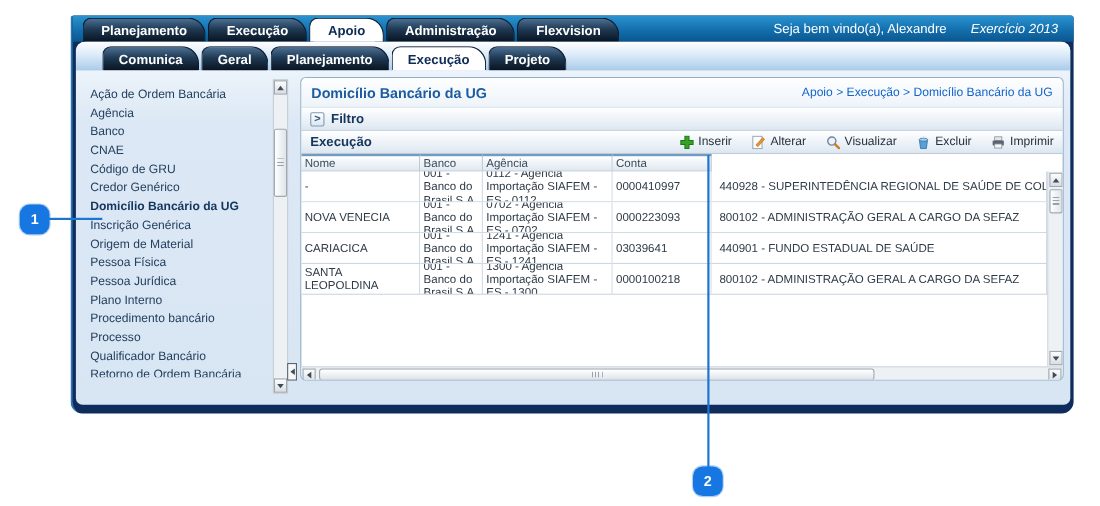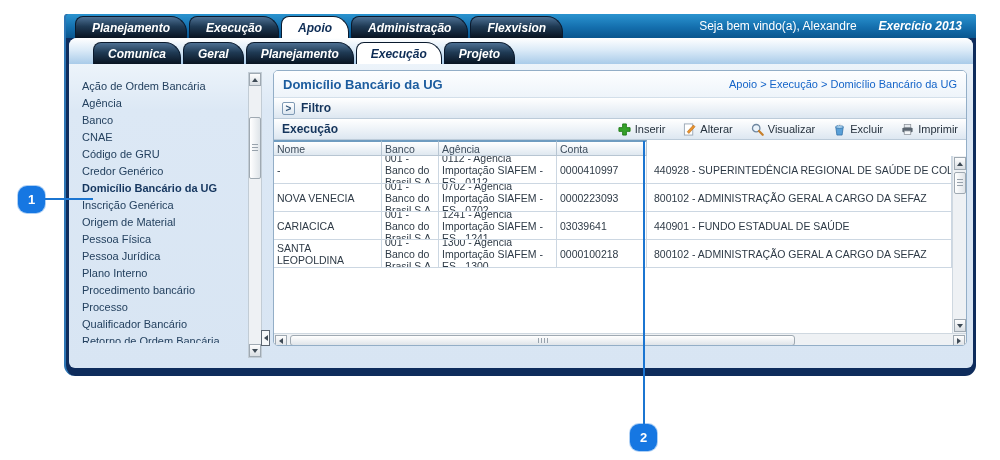--- a/index.html
+++ b/index.html
@@ -10,25 +10,25 @@
   
   .window{position:absolute;left:64px;top:14px;width:912px;height:362px;
           background:#0e2c5c;border-radius:3px 3px 11px 11px;border-left:2px solid #2d76b5;}
 
   
   .navbar{height:24px;background:linear-gradient(180deg,#2b94d0 0%,#146fae 55%,#0a568e 100%);
           display:flex;align-items:flex-end;padding-left:9px;border-radius:2px 2px 0 0;}
   .tab{position:relative;padding:4px 16px 3px;margin-right:2px;color:#fff;font-weight:bold;
        font-size:12px;line-height:14px;white-space:nowrap;cursor:pointer;
        background:linear-gradient(180deg,#4d7093 0%,#1f3a54 45%,#091320 100%);
-       border-radius:8px 16px 0 0;border:1px solid #0a1a2e;border-bottom:none;font-style:italic;}
+       border-radius:8px 16px 0 0;border:1px solid #0a1a2e;border-bottom:none;}
   .tab.active{background:#fff;color:#0d2c55;z-index:4;}
   .welcome{margin-left:auto;display:flex;align-items:center;gap:22px;align-self:center;
            padding:0 14px;color:#fff;font-size:12px;}
-  .exercise{font-style:italic;font-weight:bold;}
+  .exercise{font-style:italic;font-weight:normal;}
 
   
   .body{position:relative;margin:0 3px;width:904px;height:330px;
         background:linear-gradient(180deg,#f6fafd 0%,#dce8f5 22%,#d8e5f3 100%);
         border-radius:8px 8px 6px 6px;overflow:hidden;}
   .subbar{height:26px;display:flex;align-items:flex-end;padding-left:24px;
           background:linear-gradient(180deg,#ffffff 0%,#dcebf8 45%,#a9cbe9 100%);}
   .subbar .tab{font-size:12px;padding:4px 14px 3px;}
 
   

